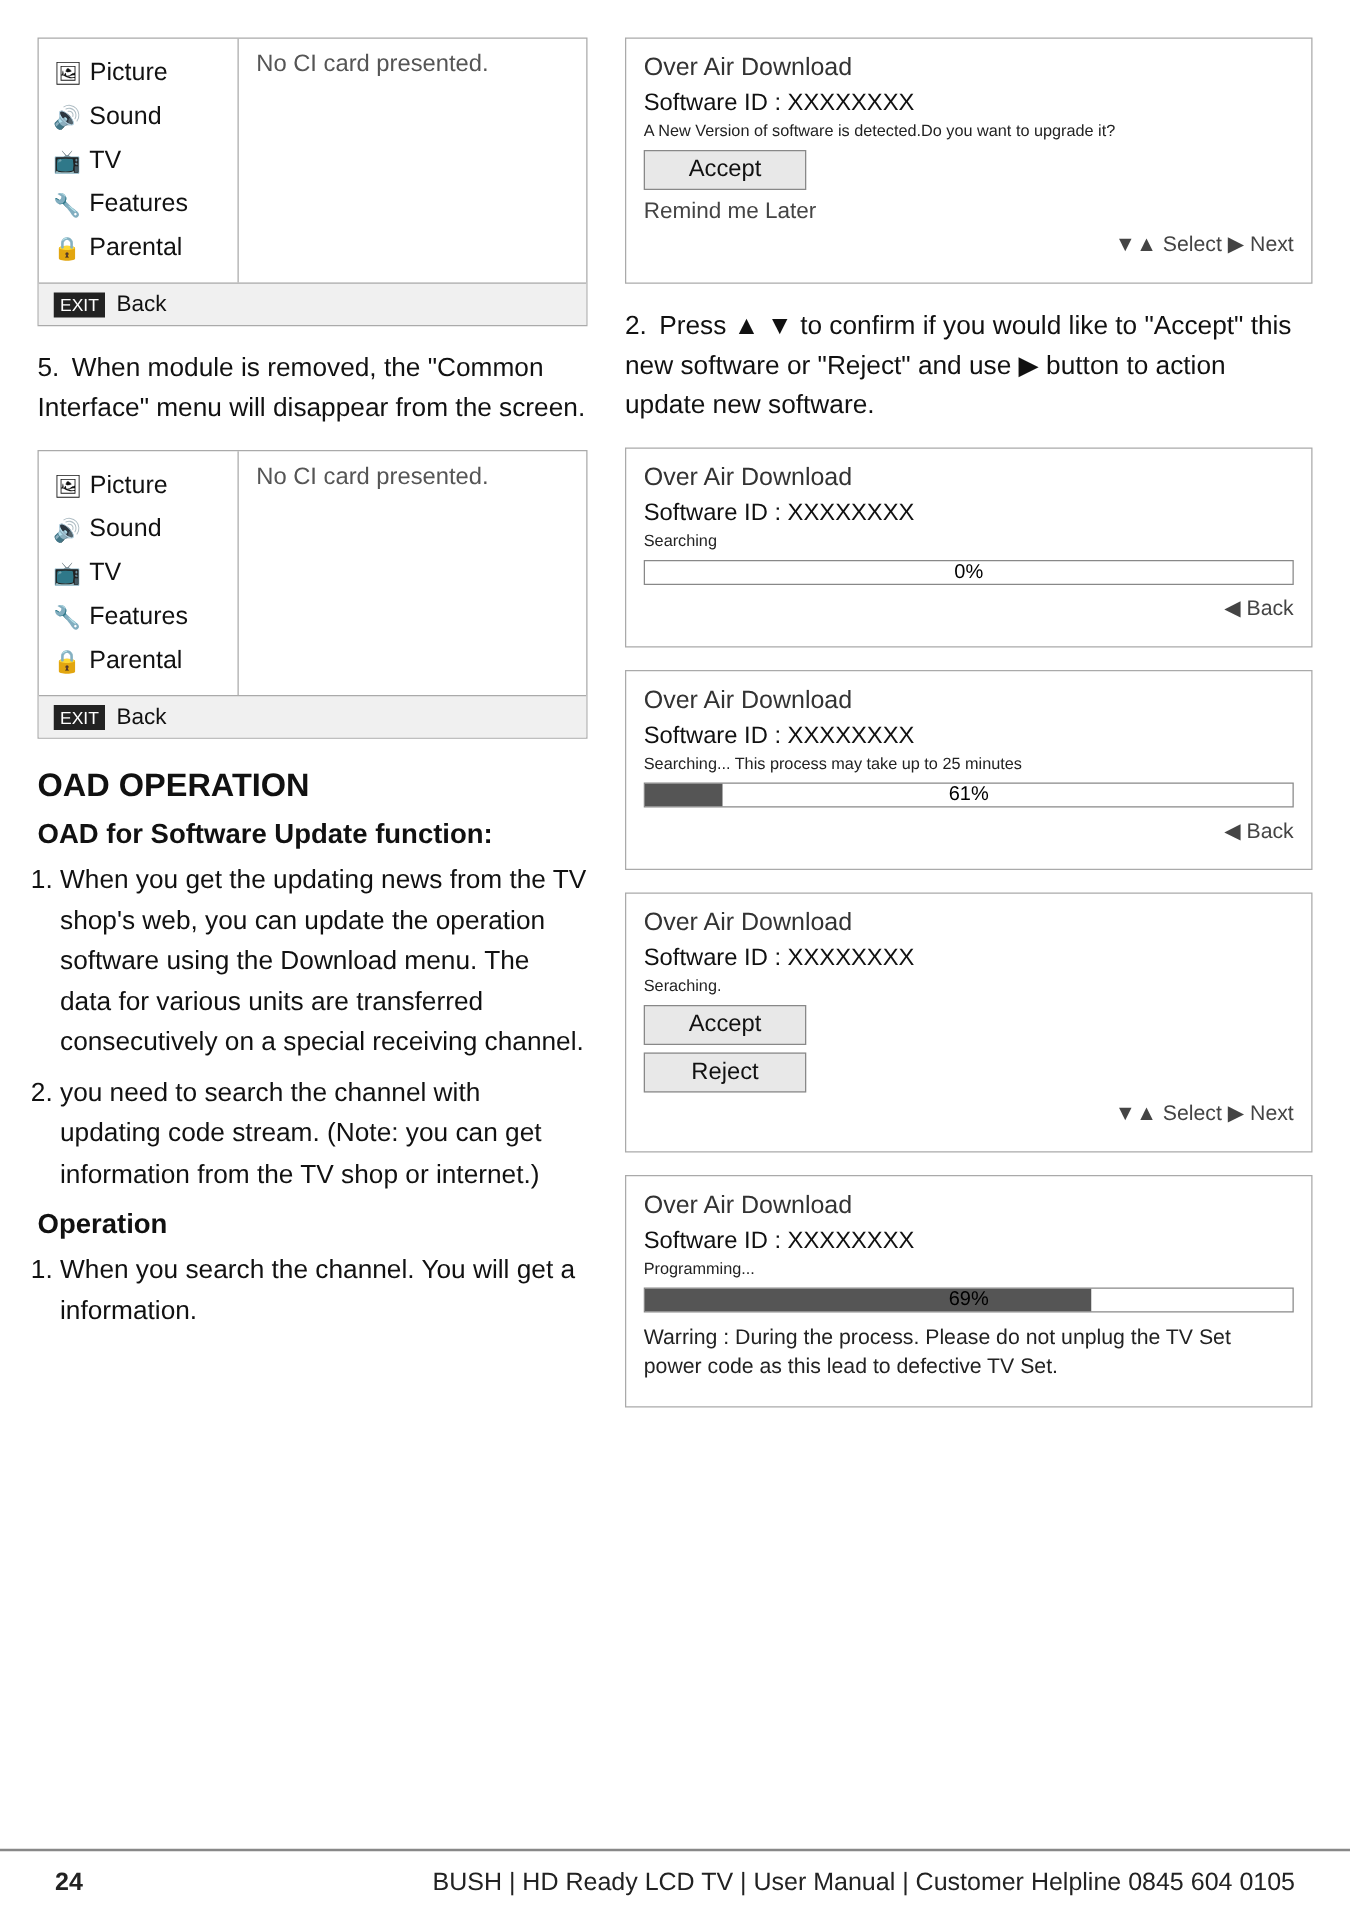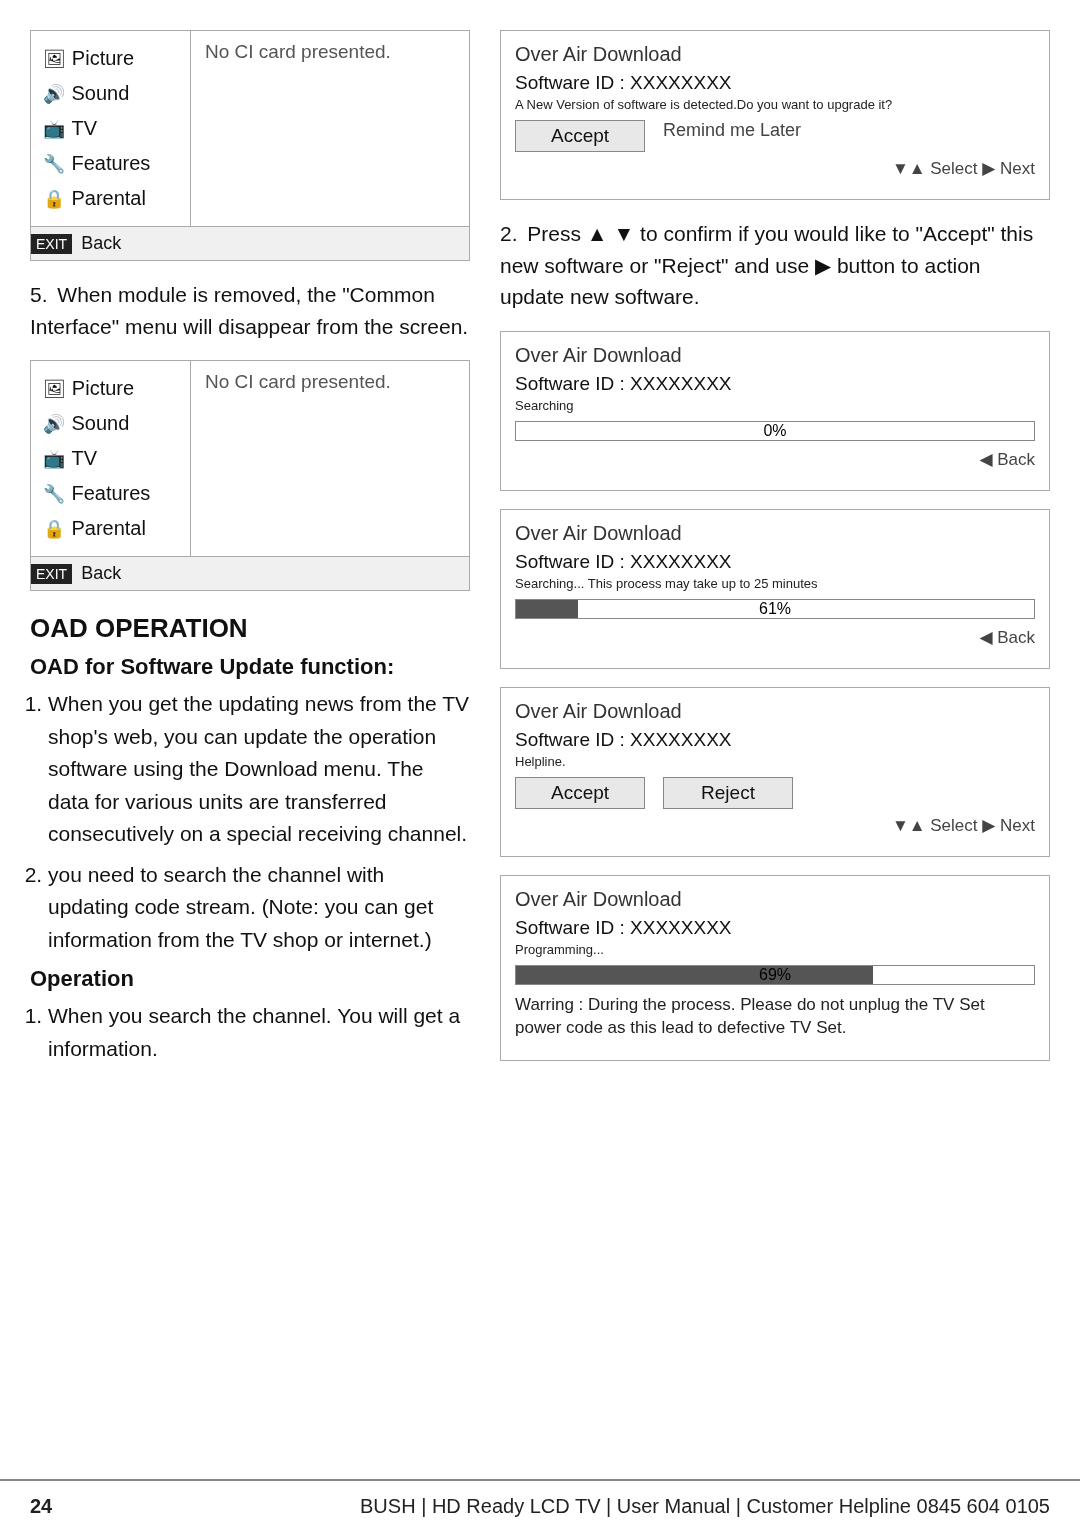--- a/index.html
+++ b/index.html
@@ -60,21 +60,21 @@
       font-size: 18px;
     }
     .menu-content-area {
       flex: 1;
       padding: 10px 14px;
       font-size: 19px;
       color: #555;
     }
     .menu-footer {
       border-top: 1px solid #aaa;
-      padding: 6px 0;
+      padding: 6px 12px;
       font-size: 18px;
       background: #f0f0f0;
     }
     .exit-badge {
       display: inline-block;
       background: #222;
       color: #fff;
       font-size: 14px;
       padding: 2px 5px;
       margin-right: 4px;
@@ -135,22 +135,22 @@
       font-size: 19px;
       margin-bottom: 3px;
     }
     .oad-msg {
       font-size: 13px;
       color: #222;
       margin-bottom: 8px;
     }
     .oad-buttons {
       display: flex;
-      flex-direction: row;
-      gap: 18px;
+      flex-direction: column;
+      gap: 6px;
       margin-bottom: 6px;
     }
     .oad-btn {
       border: 1.5px solid #888;
       background: #e8e8e8;
       padding: 4px 16px;
       font-size: 19px;
       width: 130px;
       text-align: center;
       cursor: pointer;
@@ -198,21 +198,21 @@
     }
 
     .remind-text {
       font-size: 18px;
       color: #444;
     }
 
     
     .footer {
       border-top: 2px solid #888;
-      padding: 14px 30px;
+      padding: 14px 44px;
       display: flex;
       justify-content: space-between;
       align-items: center;
       font-size: 20px;
       color: #222;
       margin-top: auto;
     }
     .footer-page {
       font-size: 20px;
       font-weight: bold;
@@ -363,21 +363,21 @@
           <div class="progress-label">61%</div>
         </div>
         <div class="oad-back-row">
           <span>◀ Back</span>
         </div>
       </div>
 
       <div class="oad-box">
         <div class="oad-title">Over Air Download</div>
         <div class="oad-software-id">Software ID : XXXXXXXX</div>
-        <div class="oad-msg">Helpline.</div>
+        <div class="oad-msg">Seraching.</div>
         <div class="oad-buttons">
           <div class="oad-btn">Accept</div>
           <div class="oad-btn">Reject</div>
         </div>
         <div class="oad-nav-row">
           <span>▼▲ Select  ▶ Next</span>
         </div>
       </div>
 
       <div class="oad-box">

